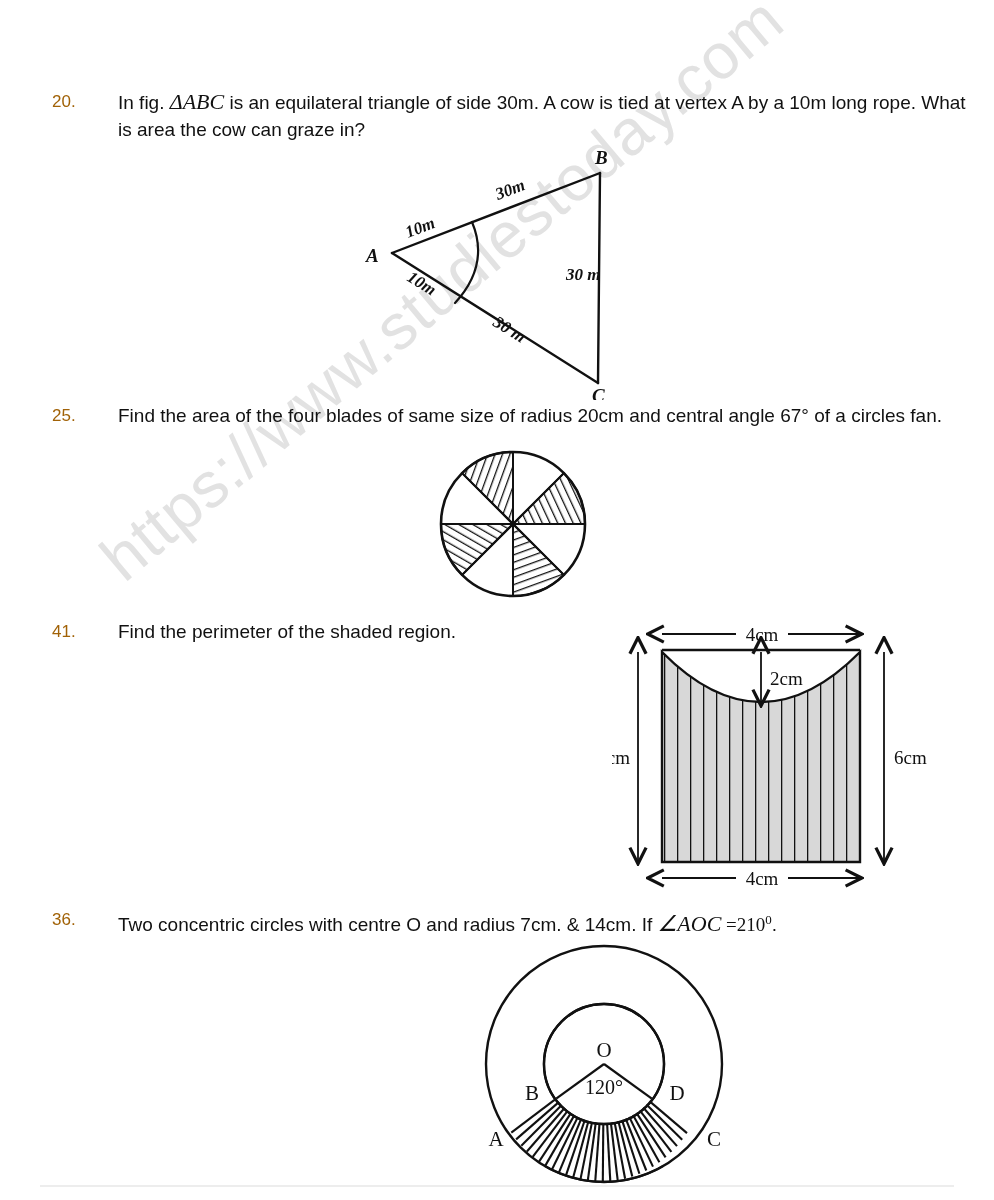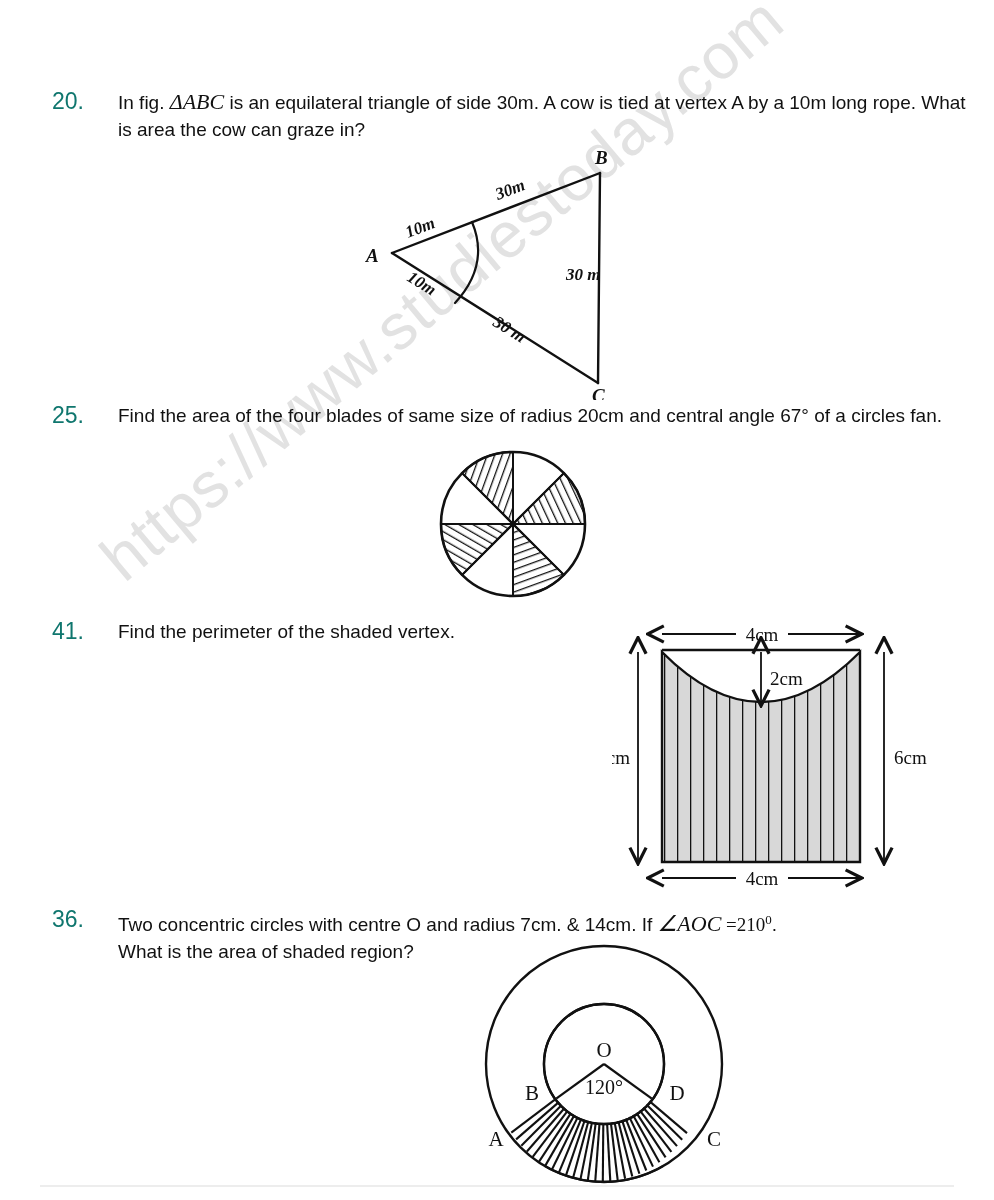--- a/index.html
+++ b/index.html
@@ -40,23 +40,23 @@
 
   
   .qblock {
     position: absolute;
     z-index: 10;
   }
   .qnum {
     position: absolute;
     left: 0;
     top: 0;
-    font-size: 23px;
+    font-size: 17px;
     line-height: 27px;
-    color: #0f766e;
+    color: #a16207;
   }
   .qtext {
     position: absolute;
     left: 66px;
     top: 0;
     font-size: 19px;
     line-height: 27px;
     color: #111;
     width: 860px;
   }
@@ -168,21 +168,21 @@
       <line x1="76" y1="76" x2="126.9" y2="25.1" stroke="#111" stroke-width="2"></line>
       <line x1="76" y1="76" x2="25.1" y2="126.9" stroke="#111" stroke-width="2"></line>
       <line x1="76" y1="76" x2="126.9" y2="126.9" stroke="#111" stroke-width="2"></line>
 
       <circle cx="76" cy="76" r="72" fill="none" stroke="#111" stroke-width="2.6"></circle>
     </svg>
   </div>
 
   <div class="qblock" style="left:52px; top:618px; width:600px;">
     <span class="qnum">41.</span>
-    <div class="qtext">Find the perimeter of the shaded vertex.</div>
+    <div class="qtext">Find the perimeter of the shaded region.</div>
   </div>
 
   <div class="fig" style="left:612px; top:620px; width:340px; height:272px;text-align:right;">
     <svg width="340" height="272" viewBox="0 0 340 272">
       <defs>
         <pattern id="vstripe" width="13" height="8" patternUnits="userSpaceOnUse">
           <rect width="13" height="8" fill="#d8d8d8"></rect>
           <line x1="0.5" y1="0" x2="0.5" y2="8" stroke="#111" stroke-width="1.6"></line>
         </pattern>
         <marker id="arrL" markerWidth="11" markerHeight="11" refX="9" refY="5.5" orient="auto">
@@ -211,21 +211,21 @@
       <line x1="272" y1="32" x2="272" y2="242" stroke="#111" stroke-width="1.8" marker-start="url(#arrL)" marker-end="url(#arrR)"></line>
       <text x="282" y="144" font-family="Liberation Serif, serif" font-size="19" fill="#111">6cm</text>
 
       <line x1="149" y1="32" x2="149" y2="84" stroke="#111" stroke-width="1.8" marker-start="url(#arrL)" marker-end="url(#arrR)"></line>
       <text x="158" y="65" font-family="Liberation Serif, serif" font-size="19" fill="#111">2cm</text>
     </svg>
   </div>
 
   <div class="qblock" style="left:52px; top:906px; width:900px;">
     <span class="qnum">36.</span>
-    <div class="qtext"><span>Two concentric circles with centre O and radius 7cm.  &amp; 14cm. If </span><span class="mathit">∠AOC</span><span class="mathup"> =</span><span class="mathup">210</span><span class="sup0">0</span><span>.</span><br><span>What is the area of shaded region?</span></div>
+    <div class="qtext"><span>Two concentric circles with centre O and radius 7cm.  &amp; 14cm. If </span><span class="mathit">∠AOC</span><span class="mathup"> =</span><span class="mathup">210</span><span class="sup0">0</span><span>.</span><br></div>
   </div>
 
   <div class="fig" style="left:474px; top:942px; width:262px; height:250px;">
     <svg width="262" height="250" viewBox="0 0 262 250">
 
       <g>
 
         <g stroke="#111" stroke-width="2.1">
           <line x1="100.0" y1="173.9" x2="71.0" y2="224.1"></line>
           <line x1="103.4" y1="175.9" x2="77.7" y2="228.0"></line>

